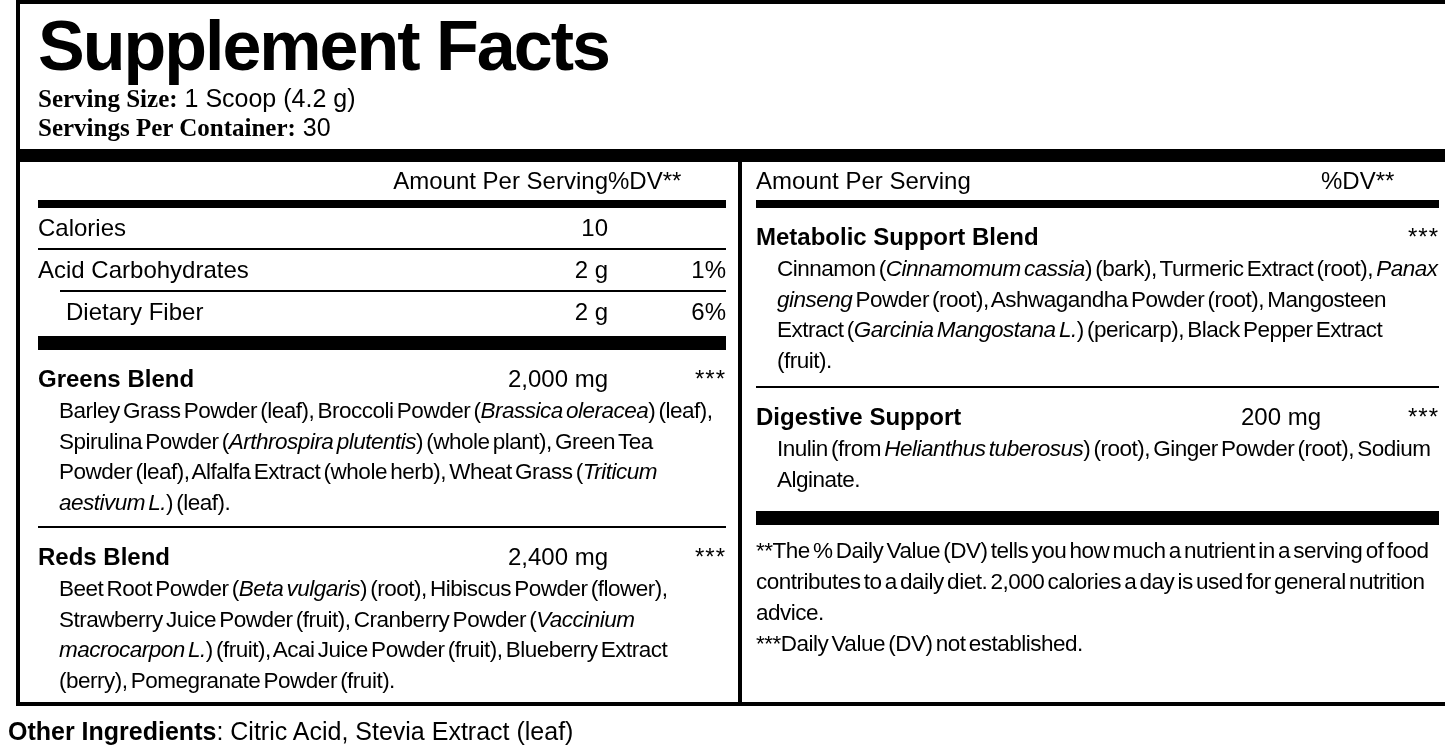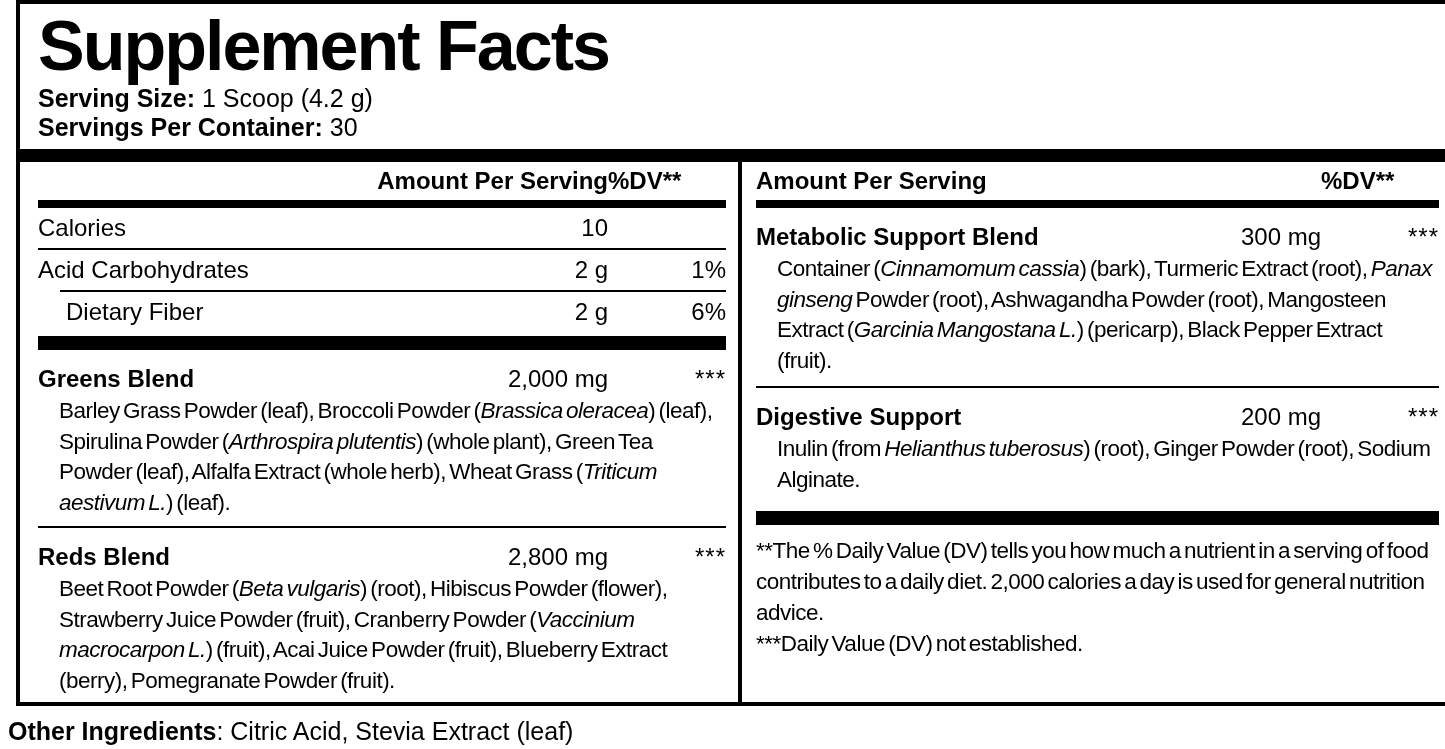--- a/index.html
+++ b/index.html
@@ -17,31 +17,31 @@
     border: 4px solid #000;
     background: #fff;
     display: flex; flex-direction: column;
   }
   .panel-head { padding: 4px 18px 0 18px; }
   .title {
     font-size: 70px; font-weight: bold; letter-spacing: -2px;
     line-height: 76px; white-space: nowrap;
   }
   .serving-line { font-size: 25px; line-height: 29px; }
-  .serving-line .lbl { font-weight: bold; }
+  .serving-line .lbl { font-weight: bold; font-family: Liberation Serif, serif; }
   .bar-top { height: 13px; background: #000; margin-top: 7px; flex: none; }
   .columns { flex: 1; display: flex; align-items: stretch; min-height: 0; }
   .col { display: flex; flex-direction: column; }
   .col-left  { width: 718px; padding: 0 12px 0 18px; }
   .col-right { flex: 1; padding: 0 18px 0 14px; }
   .v-divider { width: 4px; background: #000; flex: none; }
 
   .col-header {
     height: 38px; display: flex; align-items: center;
-    font-weight: bold; font-size: 24px;
+    font-weight: normal; font-size: 24px;
   }
   .col-header .dv-h { width: 118px; }
   .col-left  .col-header .aps-h { margin-left: auto; }
   .col-right .col-header .dv-h  { margin-left: auto; }
   .bar-mid { height: 8px; background: #000; flex: none; }
 
   .nrow {
     display: flex; align-items: center;
     height: 40px; font-size: 24px;
   }
@@ -128,41 +128,40 @@
         <span class="b-name">Greens Blend</span>
         <span class="b-amt">2,000 mg</span>
         <span class="b-dv">***</span>
       </div>
       <div class="b-desc"><span>Barley Grass Powder (leaf), Broccoli Powder (</span><i>Brassica oleracea</i><span>) (leaf), Spirulina Powder (</span><i>Arthrospira plutentis</i><span>) (whole plant), Green Tea Powder (leaf), Alfalfa Extract (whole herb), Wheat Grass (</span><i>Triticum aestivum L.</i><span>) (leaf).</span></div>
 
       <div class="rule mt6"></div>
 
       <div class="brow">
         <span class="b-name">Reds Blend</span>
-        <span class="b-amt">2,800 mg</span>
+        <span class="b-amt">2,400 mg</span>
         <span class="b-dv">***</span>
       </div>
       <div class="b-desc"><span>Beet Root Powder (</span><i>Beta vulgaris</i><span>) (root), Hibiscus Powder (flower), Strawberry Juice Powder (fruit), Cranberry Powder (</span><i>Vaccinium macrocarpon L.</i><span>) (fruit), Acai Juice Powder (fruit), Blueberry Extract (berry), Pomegranate Powder (fruit).</span></div>
     </div>
 
     <div class="v-divider"></div>
 
     <div class="col col-right">
       <div class="col-header">
         <span class="aps-h">Amount Per Serving</span>
         <span class="dv-h">%DV**</span>
       </div>
       <div class="bar-mid"></div>
 
       <div class="brow">
         <span class="b-name">Metabolic Support Blend</span>
-        <span class="b-amt">300 mg</span>
         <span class="b-dv">***</span>
       </div>
-      <div class="b-desc"><span>Container (</span><i>Cinnamomum cassia</i><span>) (bark), Turmeric Extract (root), </span><i>Panax ginseng</i><span> Powder (root), Ashwagandha Powder (root), Mangosteen Extract (</span><i>Garcinia Mangostana L.</i><span>) (pericarp), Black Pepper Extract (fruit).</span></div>
+      <div class="b-desc"><span>Cinnamon (</span><i>Cinnamomum cassia</i><span>) (bark), Turmeric Extract (root), </span><i>Panax ginseng</i><span> Powder (root), Ashwagandha Powder (root), Mangosteen Extract (</span><i>Garcinia Mangostana L.</i><span>) (pericarp), Black Pepper Extract (fruit).</span></div>
 
       <div class="rule mt8"></div>
 
       <div class="brow">
         <span class="b-name">Digestive Support</span>
         <span class="b-amt">200 mg</span>
         <span class="b-dv">***</span>
       </div>
       <div class="b-desc"><span>Inulin (from </span><i>Helianthus tuberosus</i><span>) (root), Ginger Powder (root), Sodium Alginate.</span></div>
 

